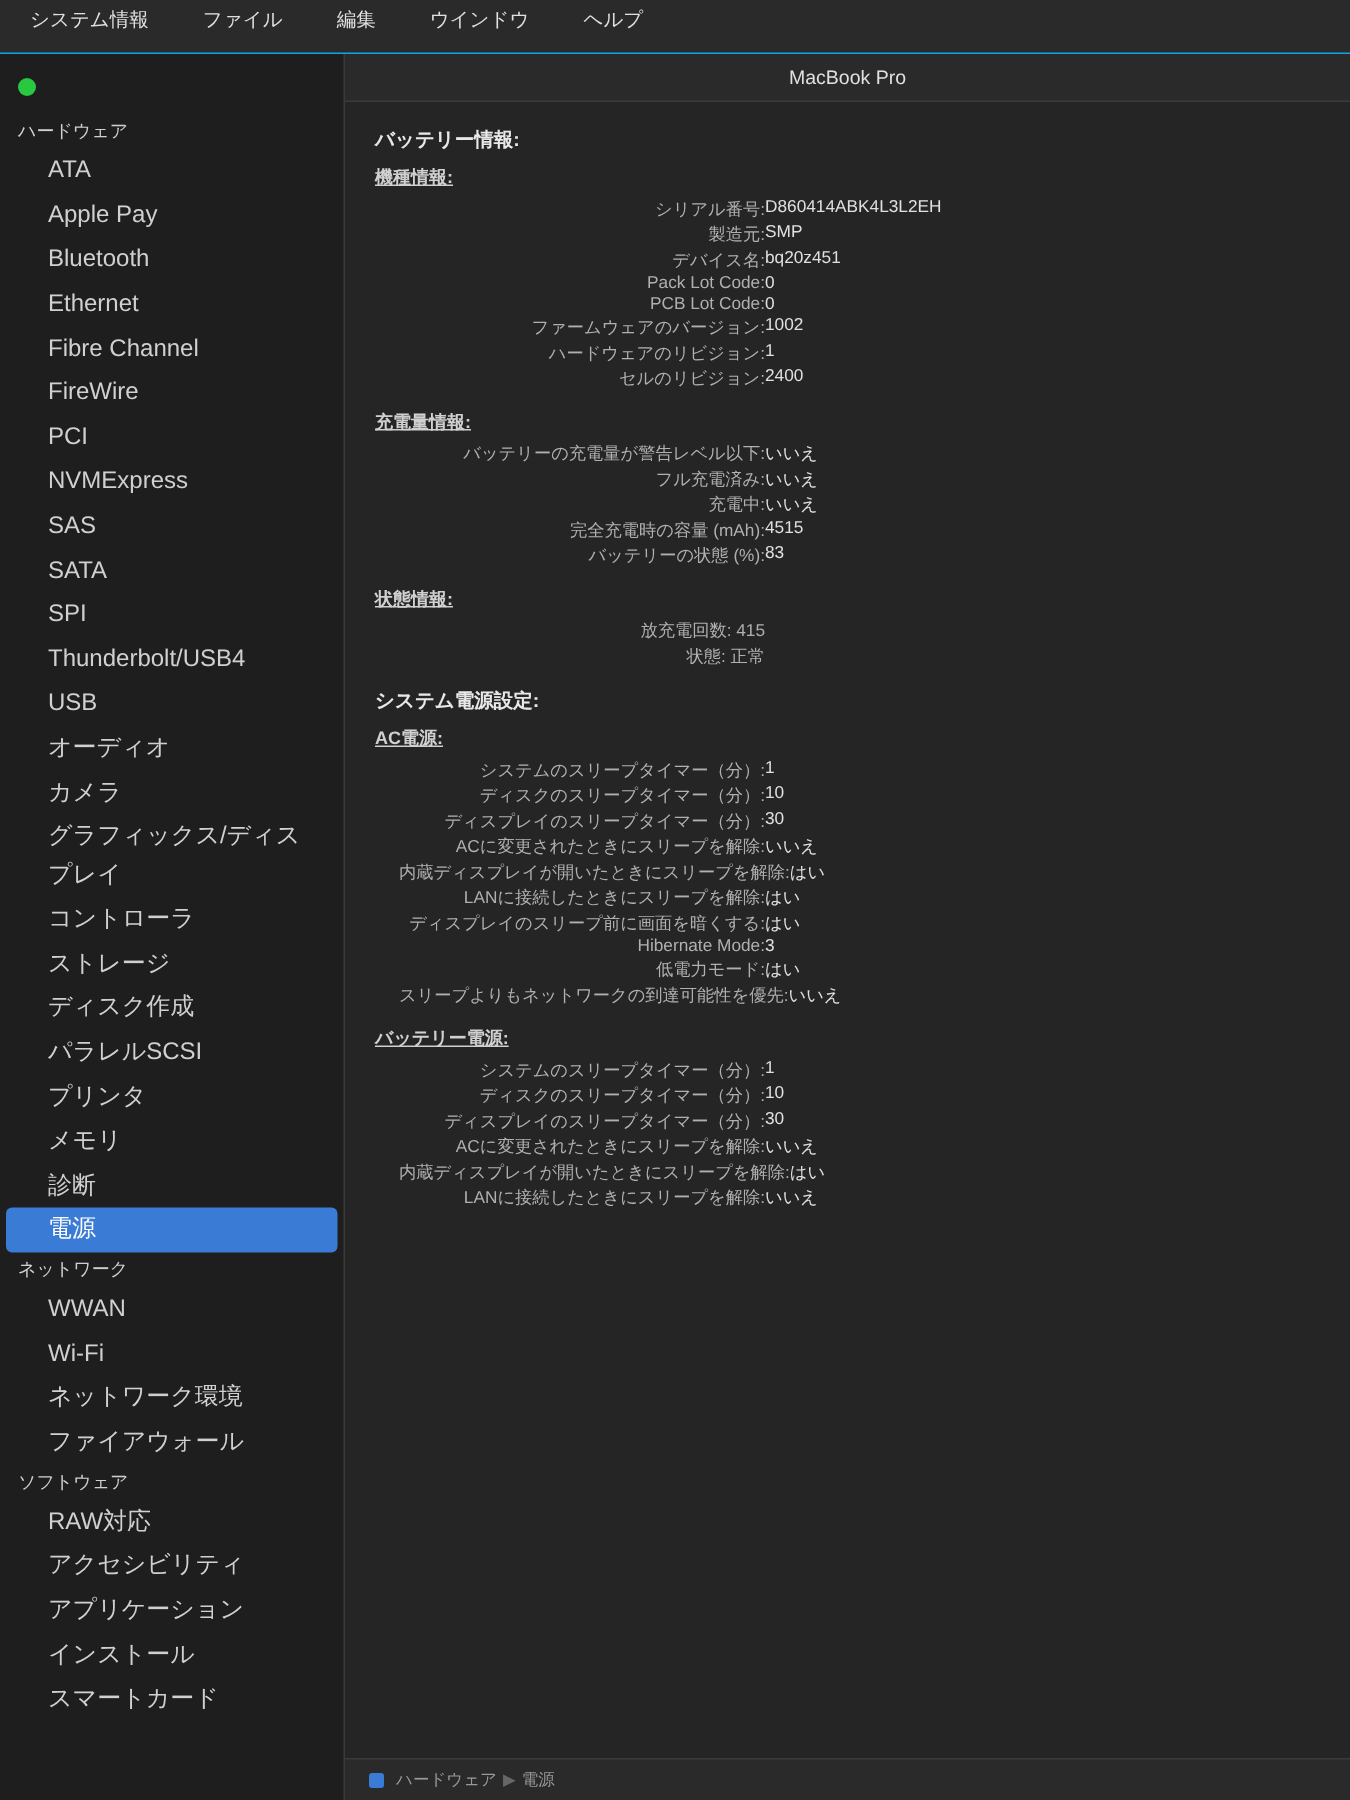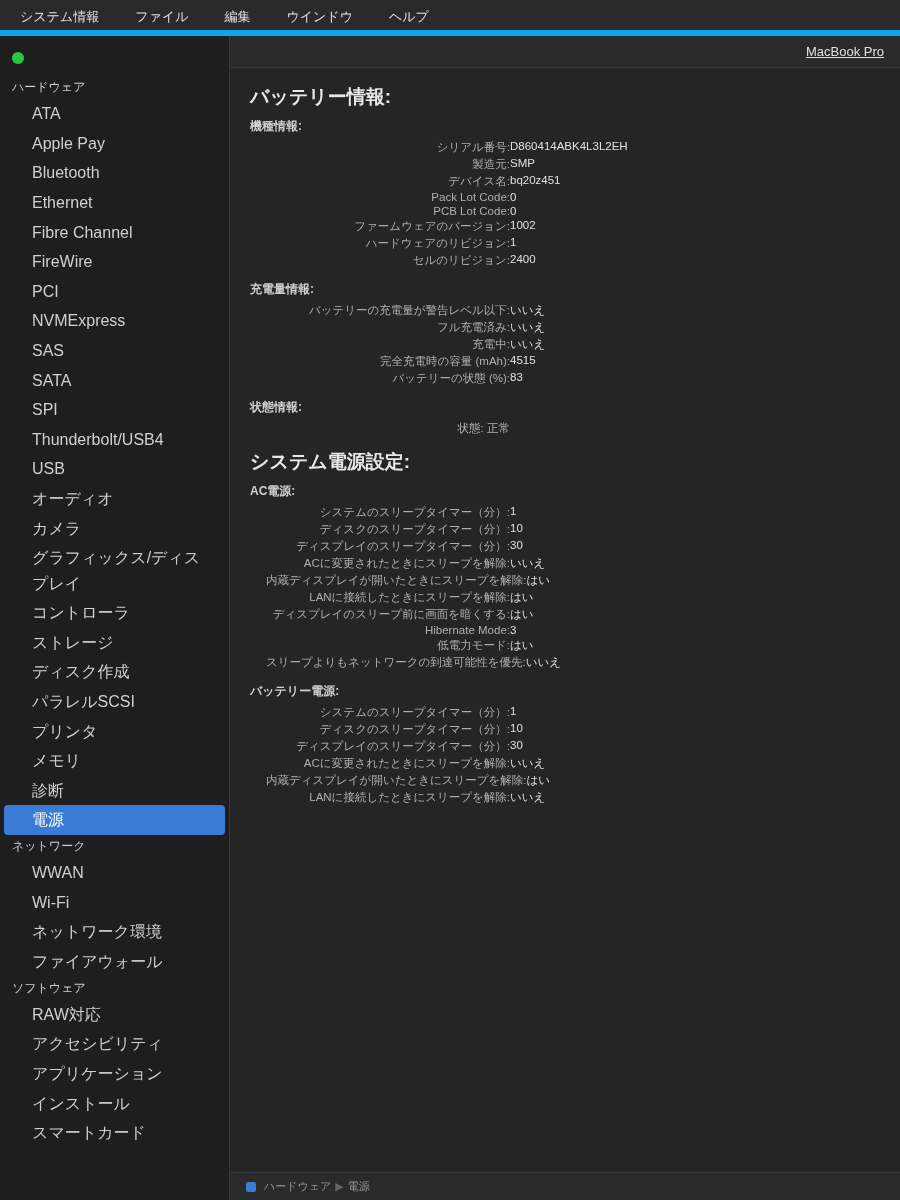--- a/index.html
+++ b/index.html
@@ -11,24 +11,24 @@
       font-size: 12px;
       color: #e0e0e0;
       overflow: hidden;
     }
 
     
     .menubar {
       background: #2a2a2a;
       height: 36px;
       display: flex;
-      align-items: flex-end;
+      align-items: flex-start;
       padding: 0 12px;
       gap: 20px;
-      border-bottom: 6px solid #0ea5e9;
+      border-bottom: 1px solid #0ea5e9;
       font-family: Liberation Mono, monospace;
     }
     .menubar-item {
       color: #e0e0e0;
       font-size: 13px;
       cursor: default;
       padding: 4px 8px;
       border-radius: 4px;
     }
 
@@ -86,56 +86,56 @@
     .content {
       flex: 1;
       background: #252525;
       display: flex;
       flex-direction: column;
       overflow: hidden;
     }
 
     .content-header {
       display: flex;
-      justify-content: flex-end;
+      justify-content: center;
       padding: 8px 16px;
       border-bottom: 1px solid #3a3a3a;
       background: #2a2a2a;
-      text-decoration: underline;
     }
 
     .device-name {
       font-size: 13px;
       color: #e0e0e0;
       font-weight: 500;
     }
 
     .content-body {
       flex: 1;
       overflow-y: auto;
       padding: 16px 20px;
     }
     .content-body::-webkit-scrollbar { width: 6px; }
     .content-body::-webkit-scrollbar-thumb { background: #555; border-radius: 3px; }
 
     .section-title {
-      font-size: 19px;
+      font-size: 13px;
       font-weight: 700;
       color: #e8e8e8;
       margin-bottom: 8px;
     }
 
     .info-table {
       margin-bottom: 12px;
     }
     .info-group-title {
       font-size: 12px;
       font-weight: 600;
       color: #d0d0d0;
       margin-bottom: 4px;
+      text-decoration: underline;
     }
     .info-row {
       display: flex;
       padding: 1px 0;
       font-size: 11.5px;
       text-align: right;
     }
     .info-label {
       color: #b0b0b0;
       min-width: 260px;
@@ -303,20 +303,23 @@
             <span class="info-label">バッテリーの状態 (%):</span>
             <span class="info-value">83</span>
           </div>
         </div>
       </div>
 
       <div class="subsection">
         <div class="info-group-title">状態情報:</div>
         <div class="info-table">
           <div class="info-row">
+            <span class="info-label">放充電回数:  415</span>
+          </div>
+          <div class="info-row">
             <span class="info-label">状態:  正常</span>
           </div>
         </div>
       </div>
 
       <div class="section-title">システム電源設定:</div>
 
       <div class="subsection">
         <div class="info-group-title">AC電源:</div>
         <div class="info-table">

